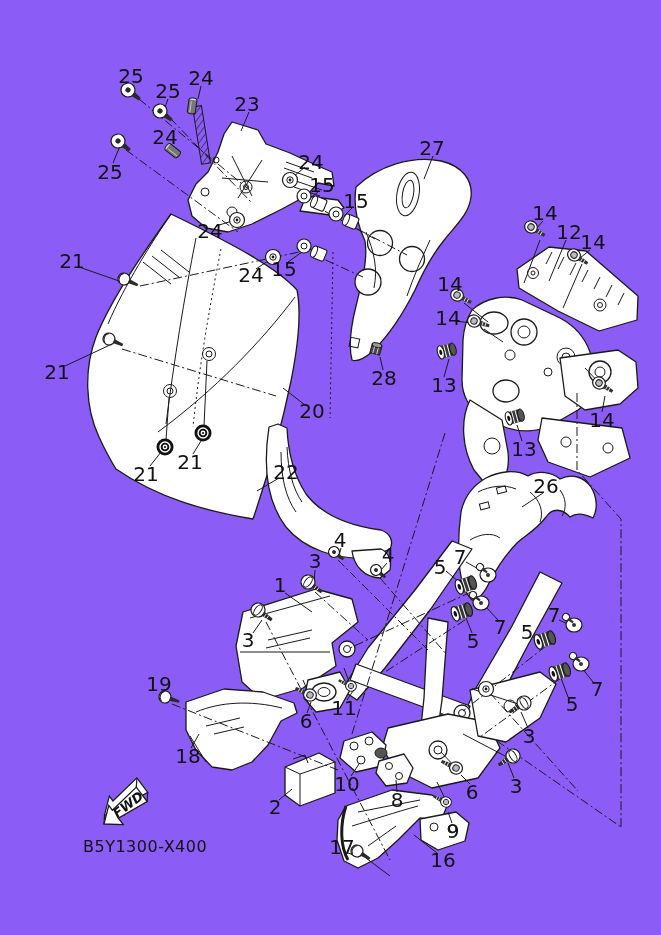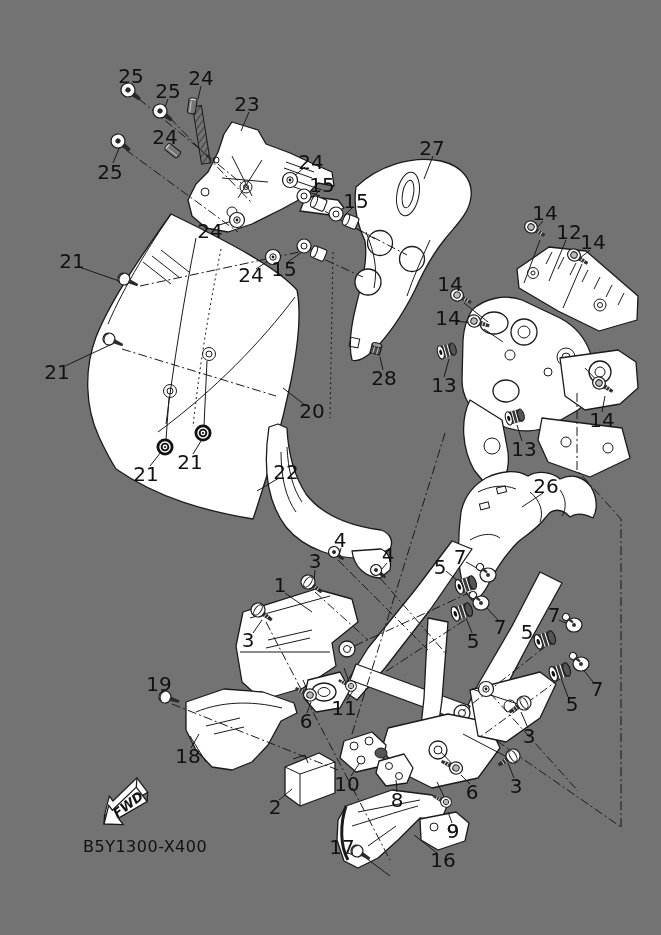--- a/index.html
+++ b/index.html
@@ -1,16 +1,16 @@
 <!DOCTYPE html>
 <html><head>
 <meta charset="utf-8">
 <style>
   html,body{margin:0;padding:0;background:#fff;}
-  .stage{position:relative;width:661px;height:935px;background:#737373;overflow:hidden;
+  .stage{position:relative;width:661px;height:935px;background:#8b5cf6;overflow:hidden;
          font-family:"DejaVu Sans", sans-serif;}
   svg{display:block;}
   .callout{font:20px "DejaVu Sans", sans-serif;fill:#111;text-anchor:middle;dominant-baseline:central;}
   .code-text{font:16px "DejaVu Sans", sans-serif;fill:#111;letter-spacing:.5px;}
   .fwd-text{font:italic bold 13px "DejaVu Sans", sans-serif;fill:#111;text-anchor:middle;dominant-baseline:central;}
   .part{fill:#fff;stroke:#1a1a1a;stroke-width:1.3;stroke-linejoin:round;}
   .detail{fill:none;stroke:#1a1a1a;stroke-width:1;}
   .leader{fill:none;stroke:#1a1a1a;stroke-width:1;}
   .dashdot{fill:none;stroke:#1a1a1a;stroke-width:1;stroke-dasharray:9 3 2 3;}
   .dotted{fill:none;stroke:#1a1a1a;stroke-width:1;stroke-dasharray:2 3;}

